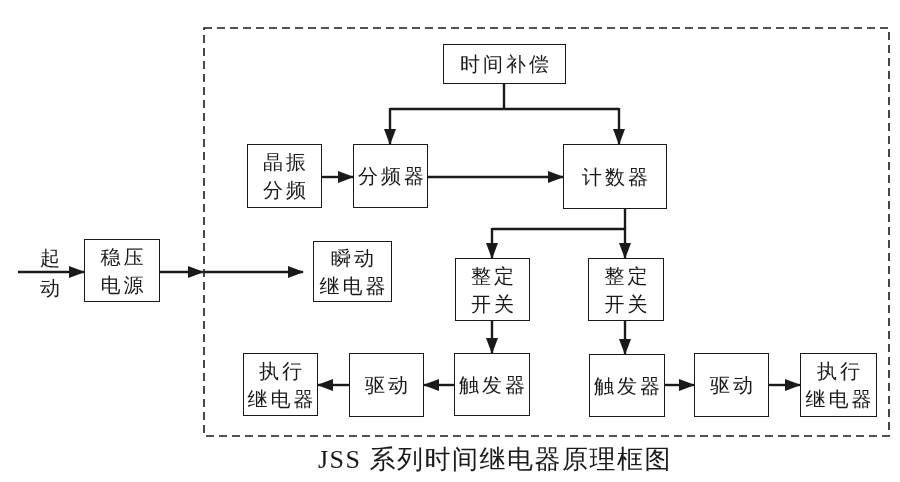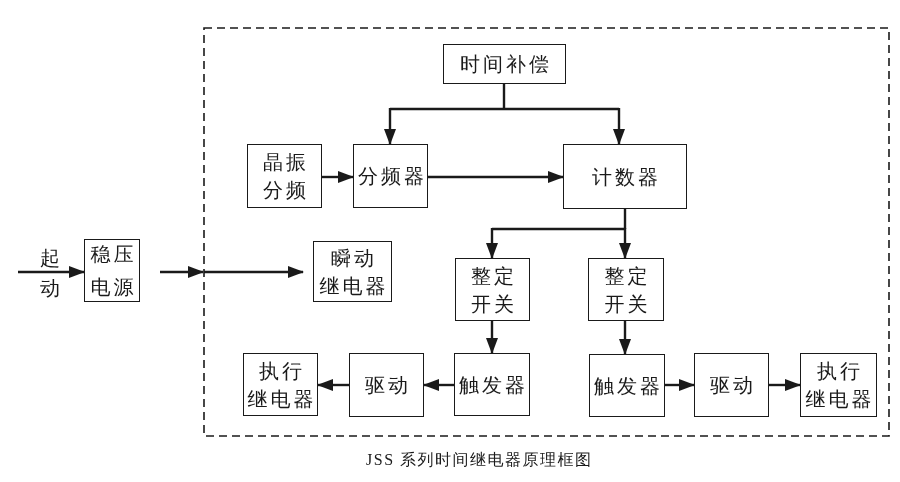--- a/index.html
+++ b/index.html
@@ -31,24 +31,23 @@
   .nline{display:block;padding-left:3px;}
   .floating-label{
     position:absolute;
     font-size:20px;line-height:30px;
     letter-spacing:1px;
     text-align:center;
     white-space:nowrap;
   }
   .caption{
     position:absolute;
-    font-size:16px;line-height:26px;
+    font-size:26px;line-height:26px;
     letter-spacing:1.5px;
     white-space:nowrap;
-    margin-left:48px;
   }
 </style>
 </head>
 <body>
 
 <div class="stage">
 
   <svg class="wires" width="900" height="482" viewBox="0 0 900 482" xmlns="http://www.w3.org/2000/svg">
     <defs>
       <marker id="arw" viewBox="0 0 16 12" refX="15" refY="6" markerWidth="16" markerHeight="12" markerUnits="userSpaceOnUse" orient="auto-start-reverse">
@@ -101,25 +100,25 @@
 
   <div class="node" style="left:247px;top:144px;width:75px;height:64px;">
     <span class="nline">晶振</span>
     <span class="nline">分频</span>
   </div>
 
   <div class="node" style="left:353px;top:144px;width:75px;height:64px;align-items:flex-end;">
     <span class="nline">分频器</span>
   </div>
 
-  <div class="node" style="left:563px;top:144px;width:124px;height:65px;">
+  <div class="node" style="left:563px;top:144px;width:104px;height:65px;">
     <span class="nline">计数器</span>
   </div>
 
-  <div class="node" style="left:84px;top:239px;width:56px;height:63px;justify-content:space-between;">
+  <div class="node" style="left:84px;top:239px;width:76px;height:63px;">
     <span class="nline">稳压</span>
     <span class="nline">电源</span>
   </div>
 
   <div class="node" style="left:313px;top:241px;width:79px;height:61px;">
     <span class="nline">瞬动</span>
     <span class="nline">继电器</span>
   </div>
 
   <div class="node" style="left:455px;top:258px;width:75px;height:63px;">

